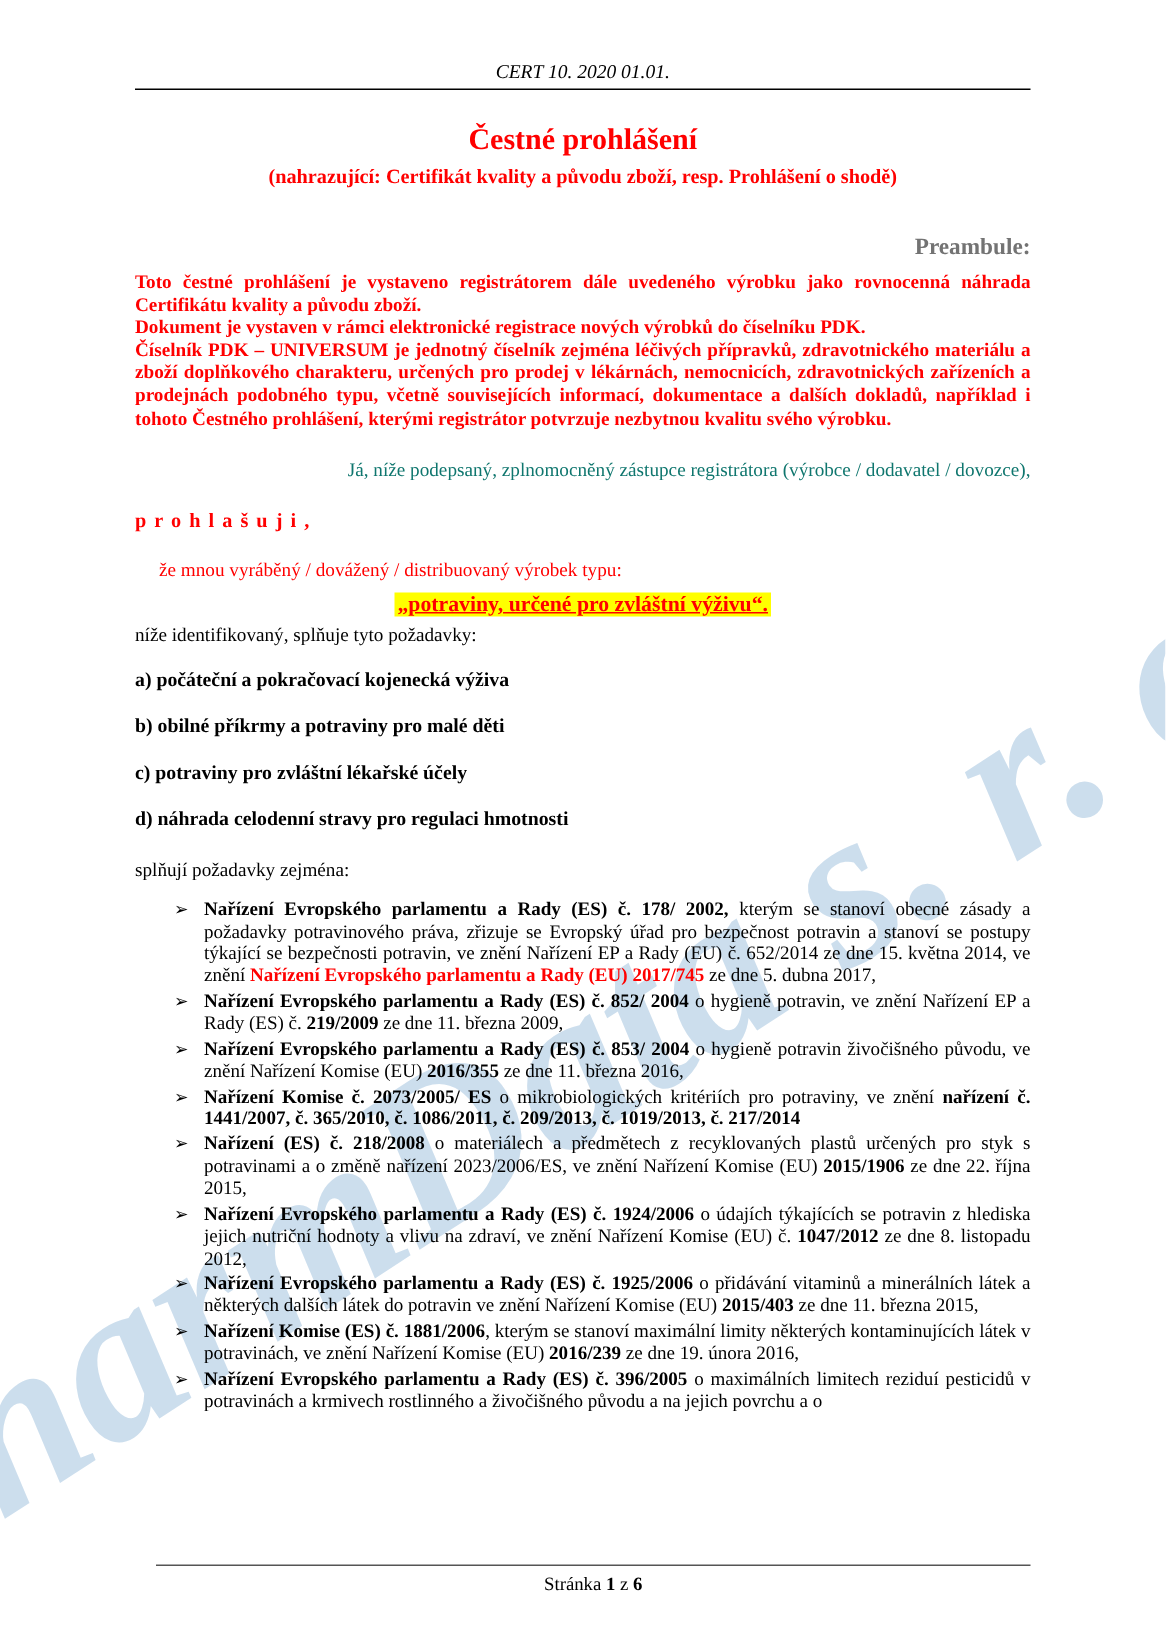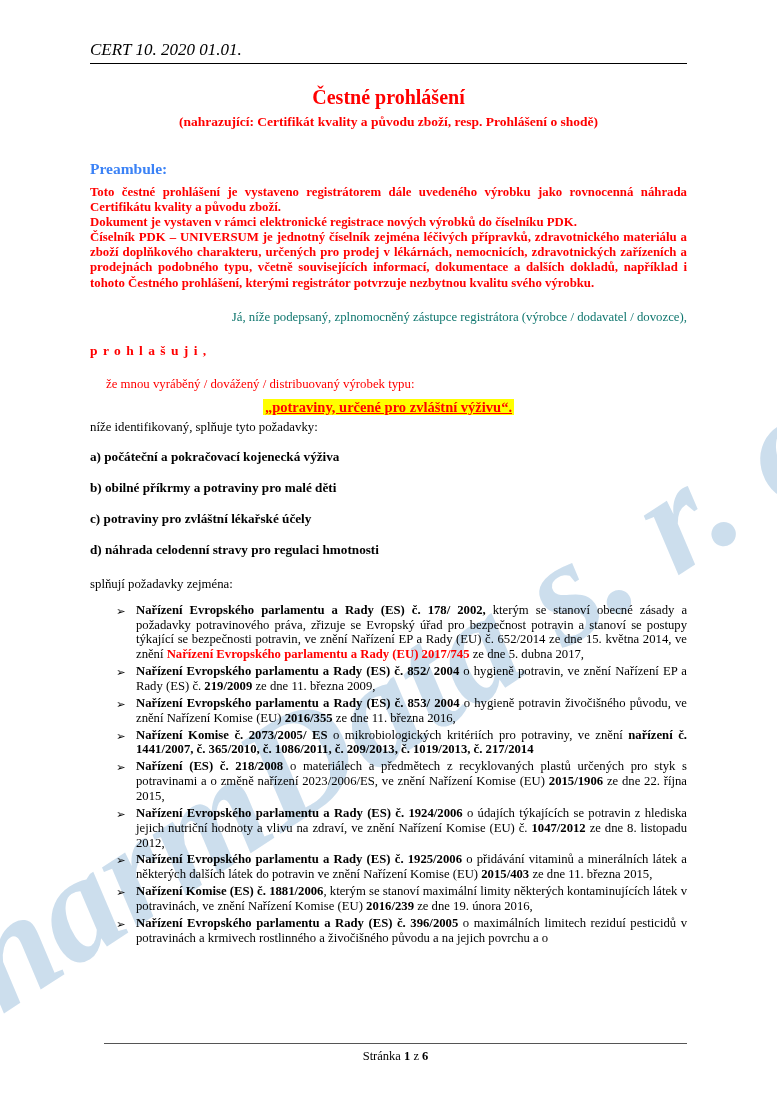--- a/index.html
+++ b/index.html
@@ -9,25 +9,25 @@
     background: #ffffff; overflow: hidden; color: #000;
     font-family: "Liberation Serif", "DejaVu Serif", serif;
   }
   .watermark {
     position: absolute; left: -150px; top: 950px; z-index: 0;
     font-size: 150px; font-weight: bold; font-style: italic;
     color: rgba(142, 182, 216, 0.45); white-space: nowrap;
     transform: rotate(-33deg); transform-origin: 0 0; pointer-events: none;
   }
   .content { position: relative; z-index: 1; padding: 40px 90px 0 90px; }
-  .doc-code { text-align: left; font-style: italic; font-size: 17px; margin: 0 0 3px 0; }
+  .doc-code { text-align: center; font-style: italic; font-size: 13px; margin: 0 0 3px 0; }
   .rule { border: none; border-top: 1.6px solid #000; margin: 0 0 22px 0; }
   .title { text-align: center; color: #FF0000; font-weight: bold; font-size: 20px; margin: 0 0 5px 0; }
   .subtitle { text-align: center; color: #FF0000; font-weight: bold; font-size: 13.5px; margin: 0 0 30px 0; }
-  .pre-head { color: #3b82f6; font-weight: bold; font-size: 15.5px; margin: 10px 0 7px 0; }
+  .pre-head { color: #737373; font-weight: bold; font-size: 15.5px; margin: 10px 0 7px 0; text-align: right; }
   .pre-par { color: #FF0000; font-weight: bold; font-size: 12.8px; line-height: 1.18; text-align: justify; margin: 0; }
   .intro { color: #0f766e; font-size: 12.8px; text-align: right; margin: 19px 0 0 0; }
   .verb { color: #FF0000; font-weight: bold; font-size: 13.5px; text-align: left; letter-spacing: 1px; margin: 18px 0 0 0; }
   .prodline { color: #FF0000; font-size: 12.8px; margin: 18px 0 0 16px; }
   .hl-wrap { text-align: center; margin: 6px 0 4px 0; }
   .hl { background: #FFFF00; color: #FF0000; font-weight: bold; font-size: 14.5px; text-decoration: underline; padding: 0 2px; }
   .identified { font-size: 12.8px; margin: 0 0 14px 0; }
   .cat { font-weight: bold; font-size: 13.2px; margin: 0 0 15px 0; }
   .req-intro { font-size: 12.8px; margin: 19px 0 11px 0; }
   .reg-list { margin: 0 0 0 26px; padding: 0; list-style: none; }

